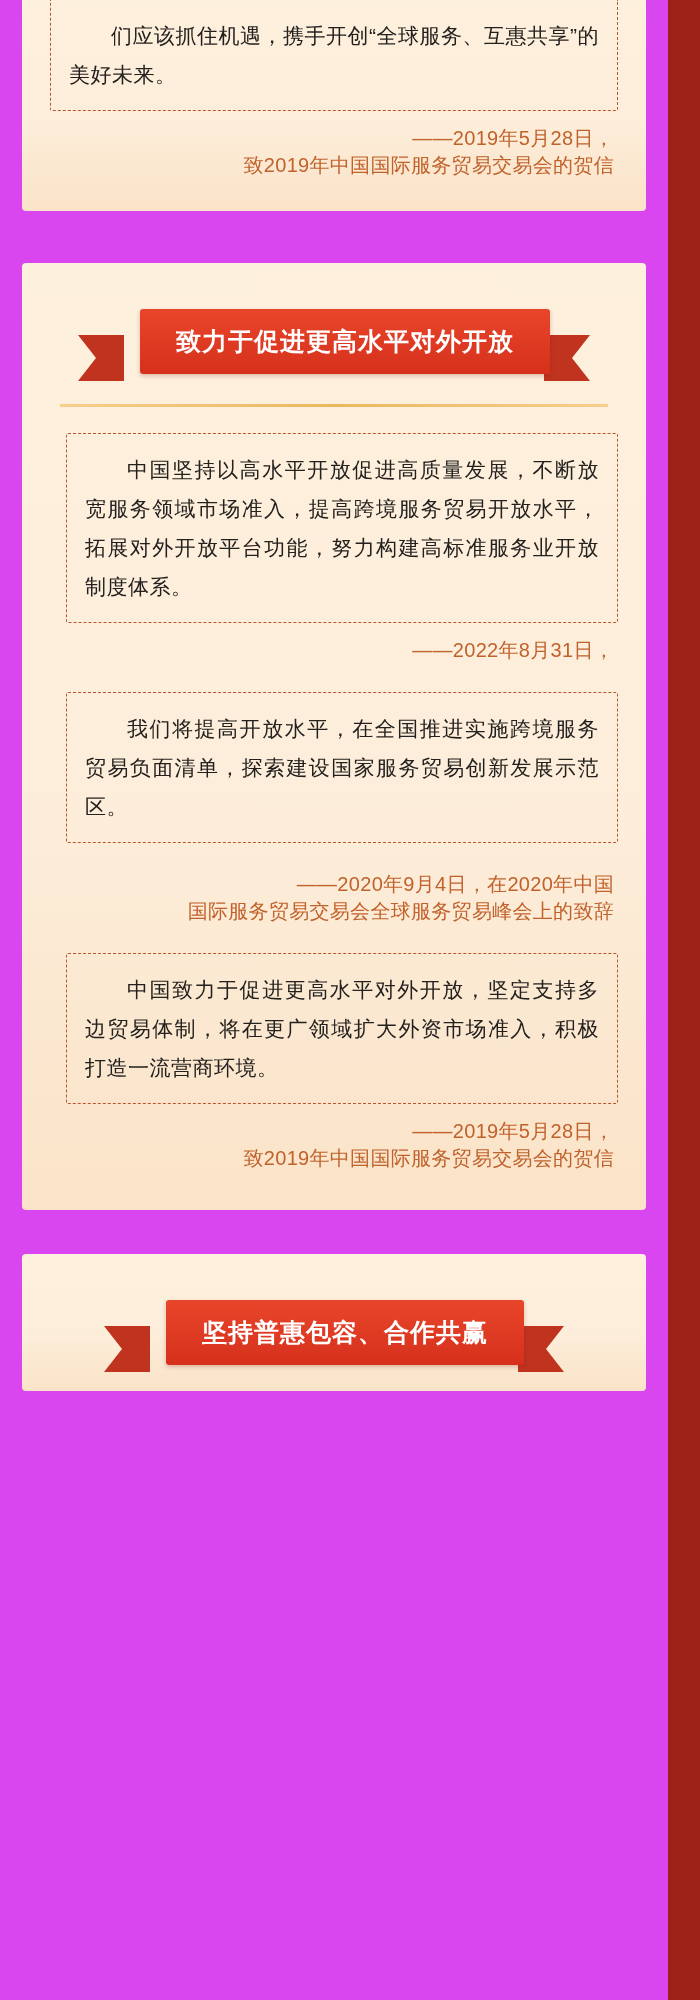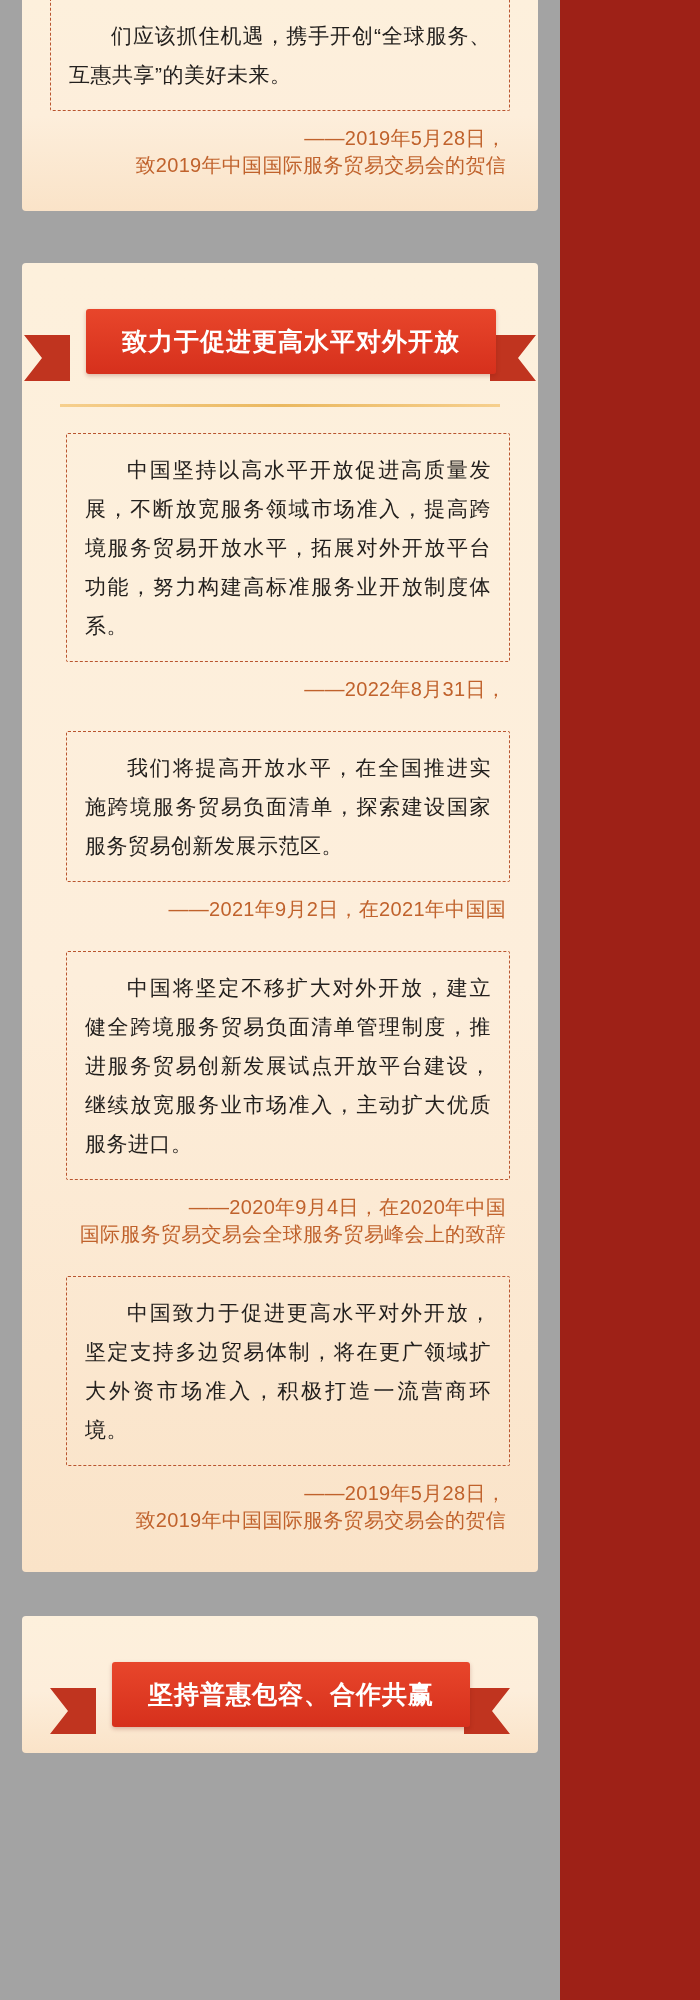--- a/index.html
+++ b/index.html
@@ -6,23 +6,23 @@
     margin: 0;
     padding: 0;
   }
   body {
     width: 700px;
     background: #9e2117;
     font-family: "Liberation Sans", "DejaVu Sans", sans-serif;
     -webkit-font-smoothing: antialiased;
   }
   .page {
-    width: 560px;
+    width: 668px;
     min-height: 2000px;
-    background: #a3a3a3;
+    background: #d946ef;
     position: relative;
     overflow: hidden;
     box-sizing: border-box;
   }
 
   
   .section {
     margin: 0 22px;
     background: linear-gradient(180deg, #fdf0dc 0%, #fdeedb 55%, #fae3c8 100%);
     border-radius: 4px;
@@ -171,28 +171,24 @@
         <div class="source">
           <span class="ln">——2022年8月31日，</span>
         </div>
       </div>
 
       <div class="quote-item">
         <div class="quote">
           <p>我们将提高开放水平，在全国推进实施跨境服务贸易负面清单，探索建设国家服务贸易创新发展示范区。</p>
         </div>
         <div class="source">
-          <span class="ln">——2021年9月2日，在2021年中国国</span>
-        </div>
-      </div>
-
-      <div class="quote-item">
-        <div class="quote">
-          <p>中国将坚定不移扩大对外开放，建立健全跨境服务贸易负面清单管理制度，推进服务贸易创新发展试点开放平台建设，继续放宽服务业市场准入，主动扩大优质服务进口。</p>
-        </div>
+        </div>
+      </div>
+
+      <div class="quote-item">
         <div class="source">
           <span class="ln">——2020年9月4日，在2020年中国</span>
           <span class="ln">国际服务贸易交易会全球服务贸易峰会上的致辞</span>
         </div>
       </div>
 
       <div class="quote-item">
         <div class="quote">
           <p>中国致力于促进更高水平对外开放，坚定支持多边贸易体制，将在更广领域扩大外资市场准入，积极打造一流营商环境。</p>
         </div>

